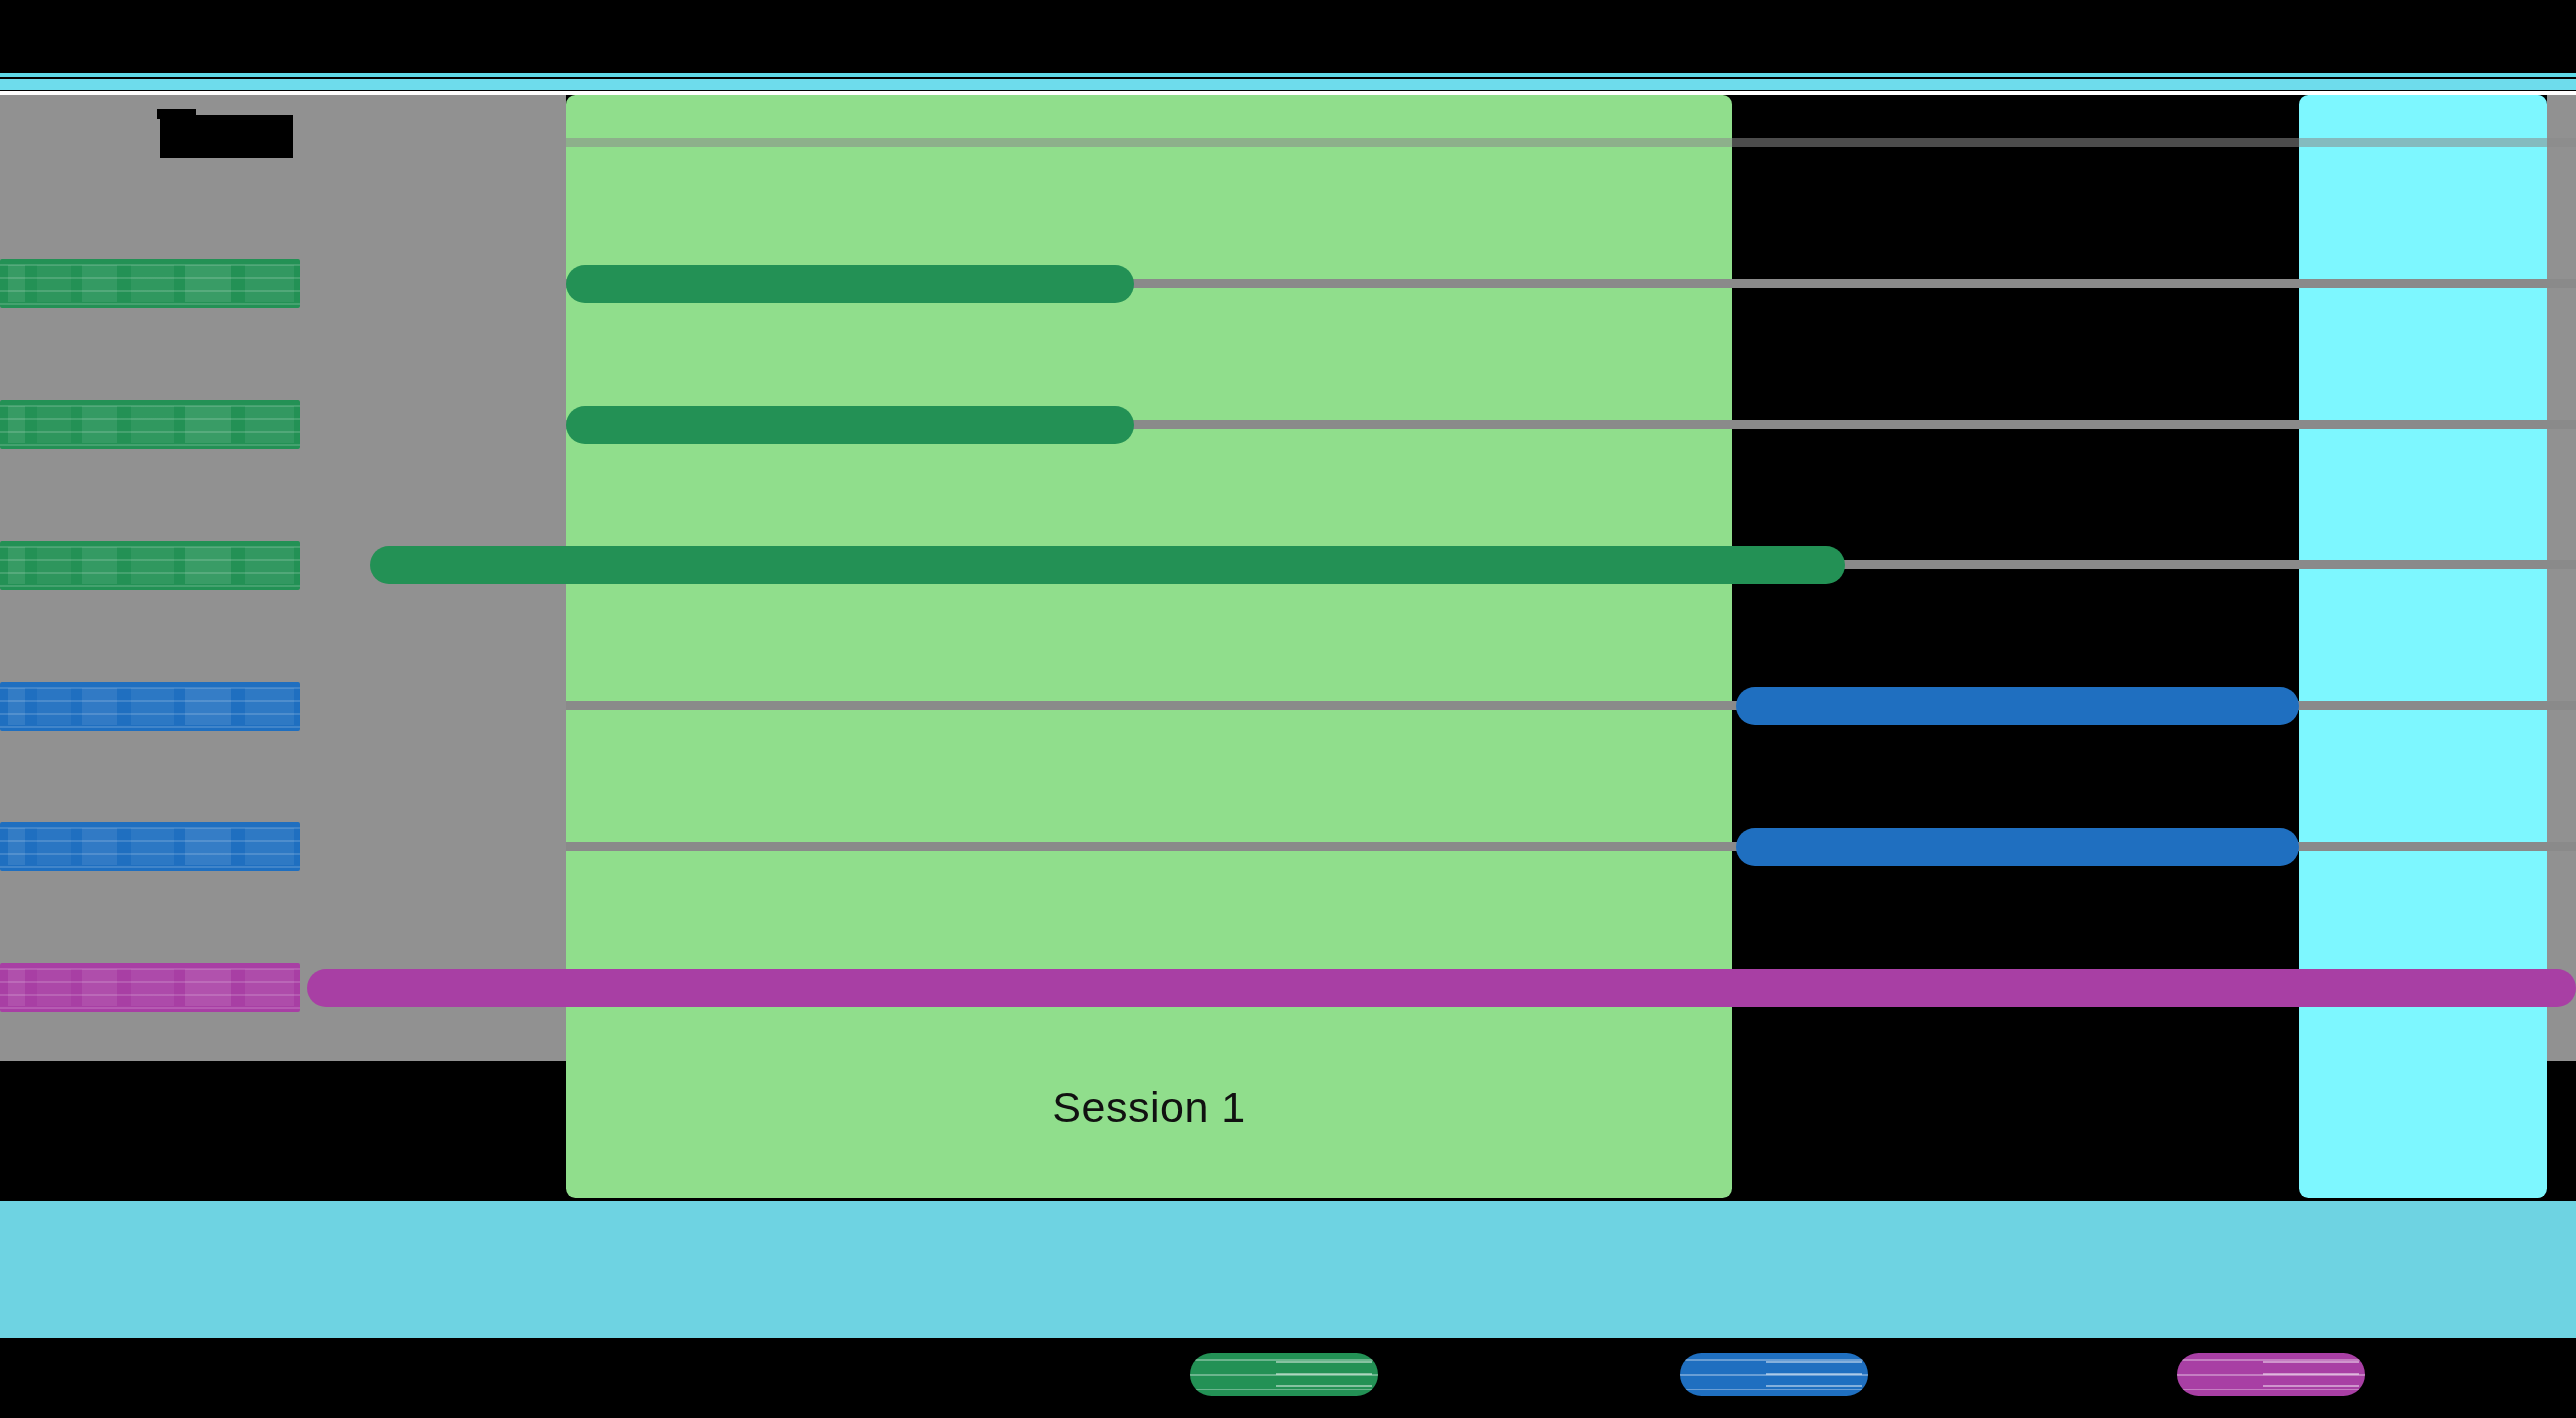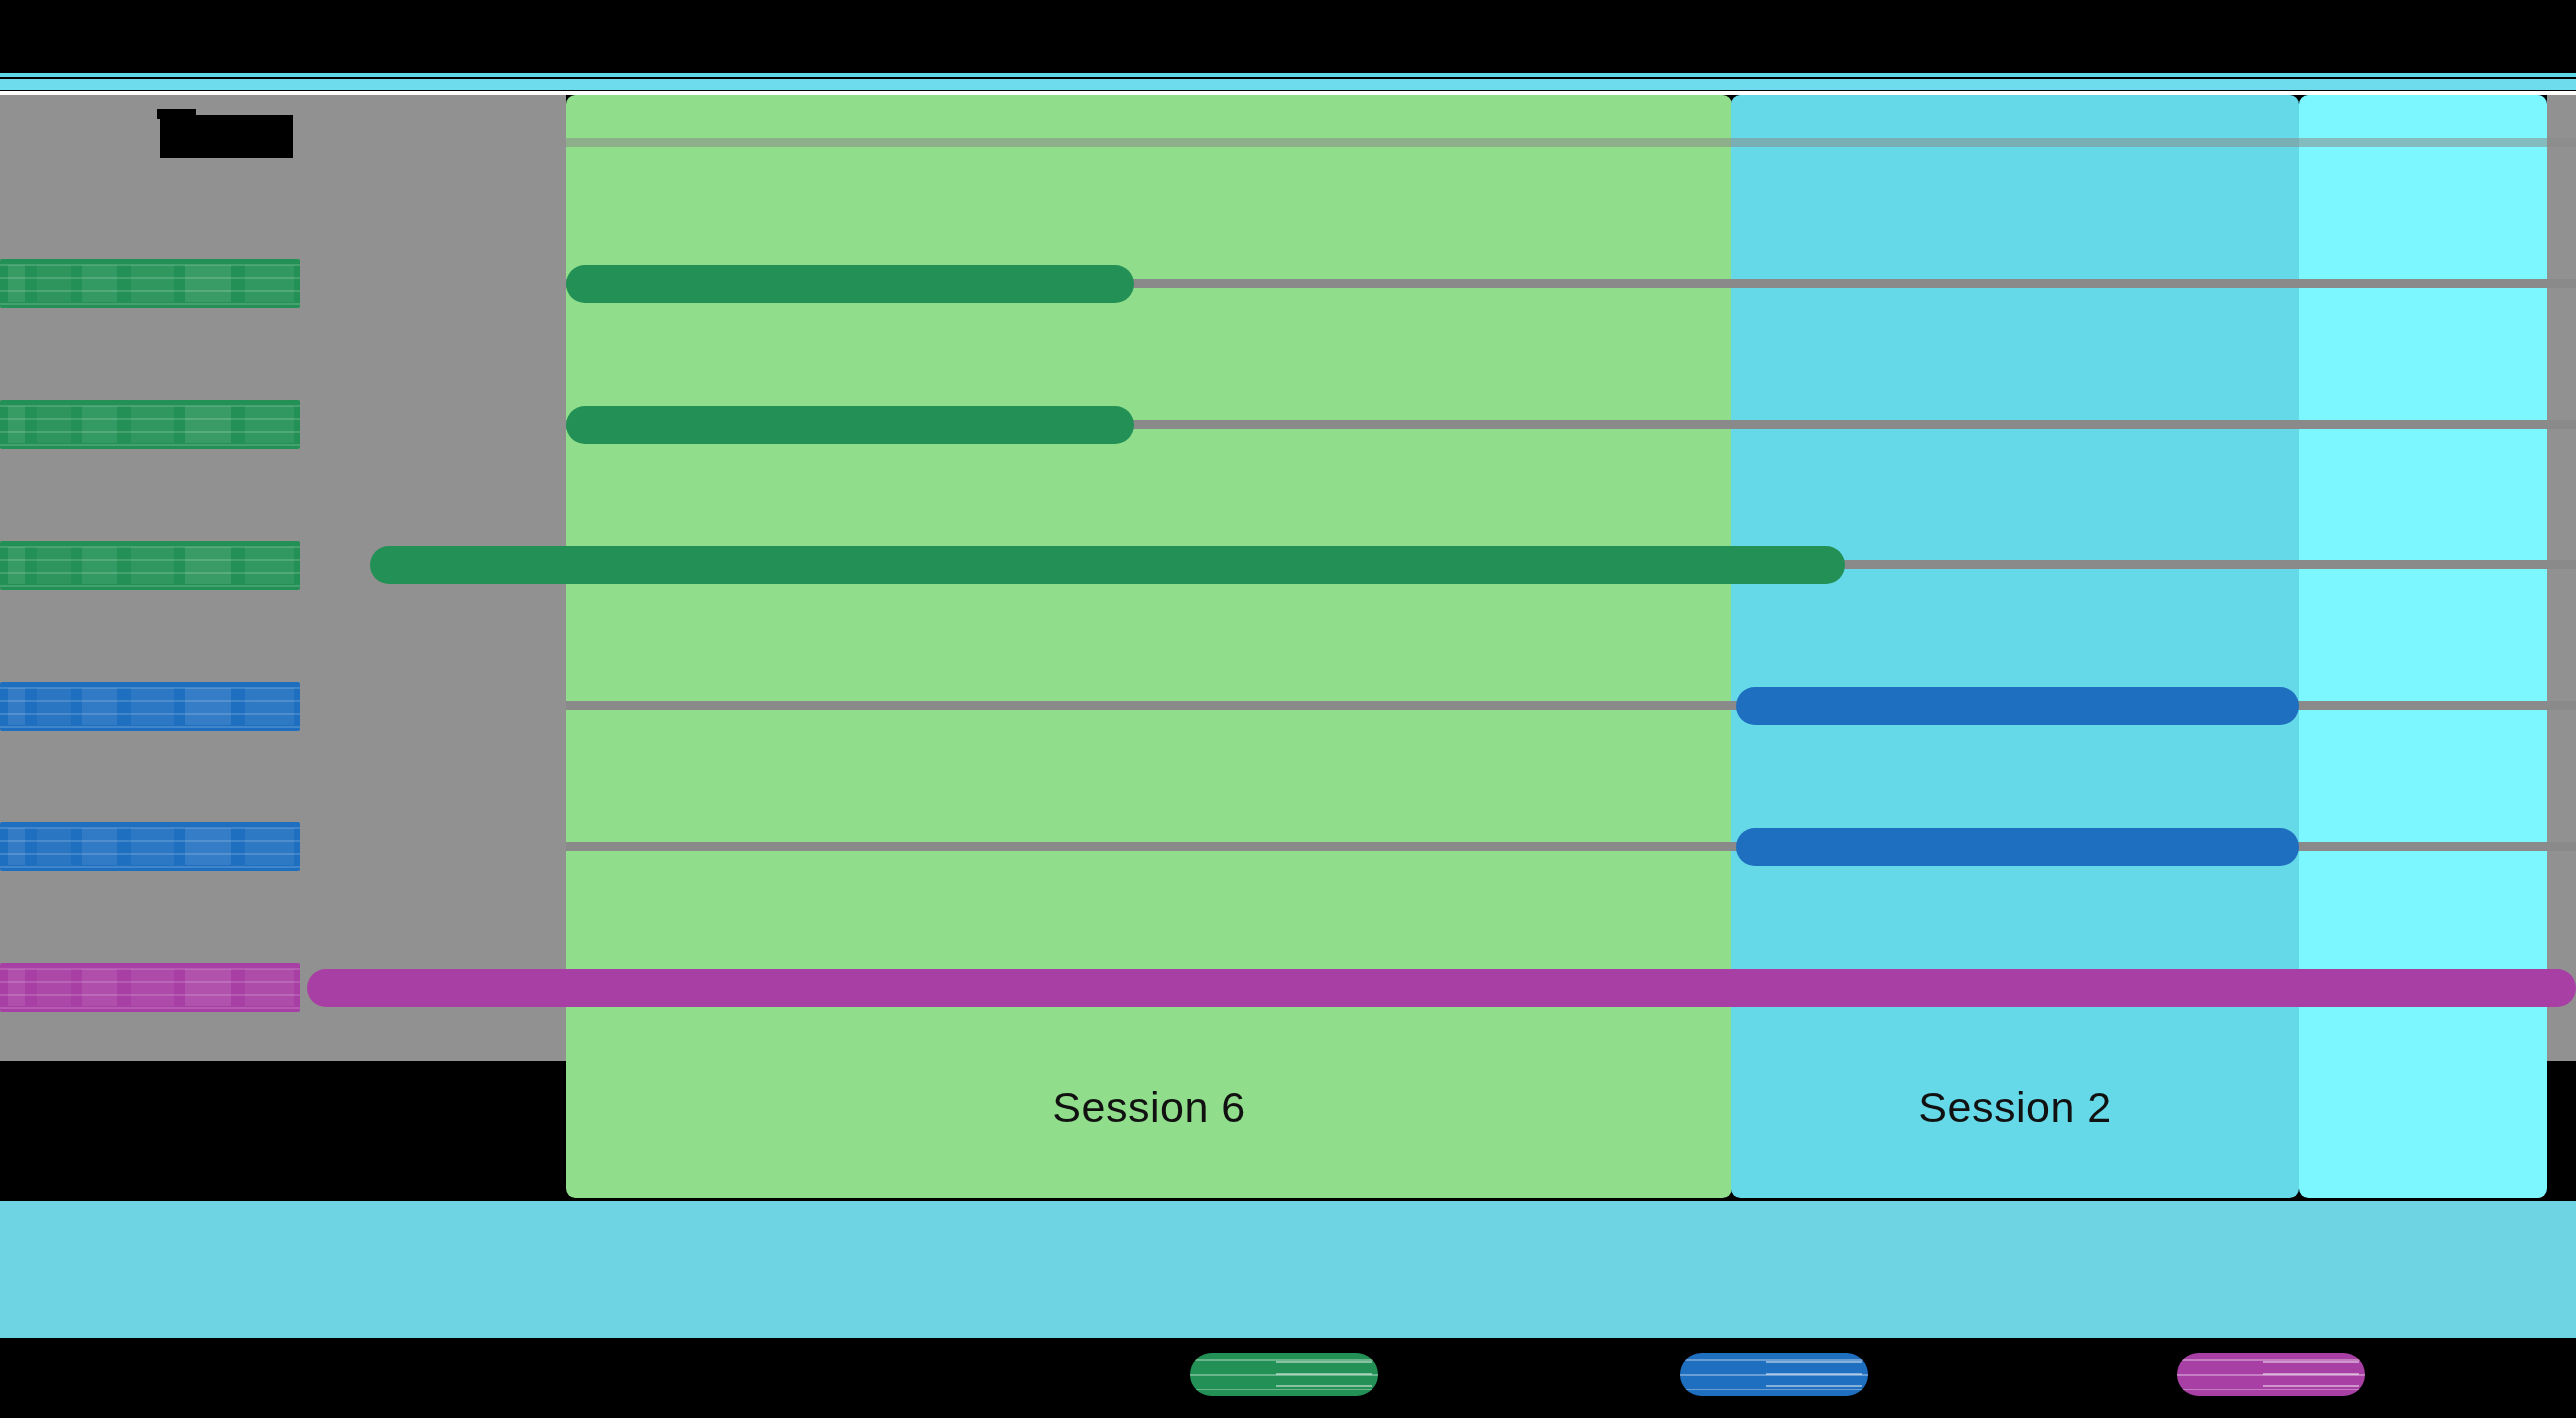--- a/index.html
+++ b/index.html
@@ -82,24 +82,21 @@
 
 <div id="app">
 
   <div class="rail rail-a"></div>
   <div class="rail rail-b"></div>
   <div class="rail rail-c"></div>
 
   <div id="plot">
 
     <div class="band" id="band1">
-      <div class="band-label">Session 6</div>
-    </div>
-    <div class="band" id="band2">
-      <div class="band-label">Session 2</div>
+      <div class="band-label">Session 1</div>
     </div>
     <div class="band" id="band3"></div>
 
     <div class="gray-panel" id="gray-left"></div>
     <div class="gray-panel" id="gray-mid"></div>
     <div class="gray-panel" id="gray-right"></div>
 
     <div class="gridline dim" style="top:43px"></div>
     <div class="gridline" style="top:184px"></div>
     <div class="gridline" style="top:325px"></div>

